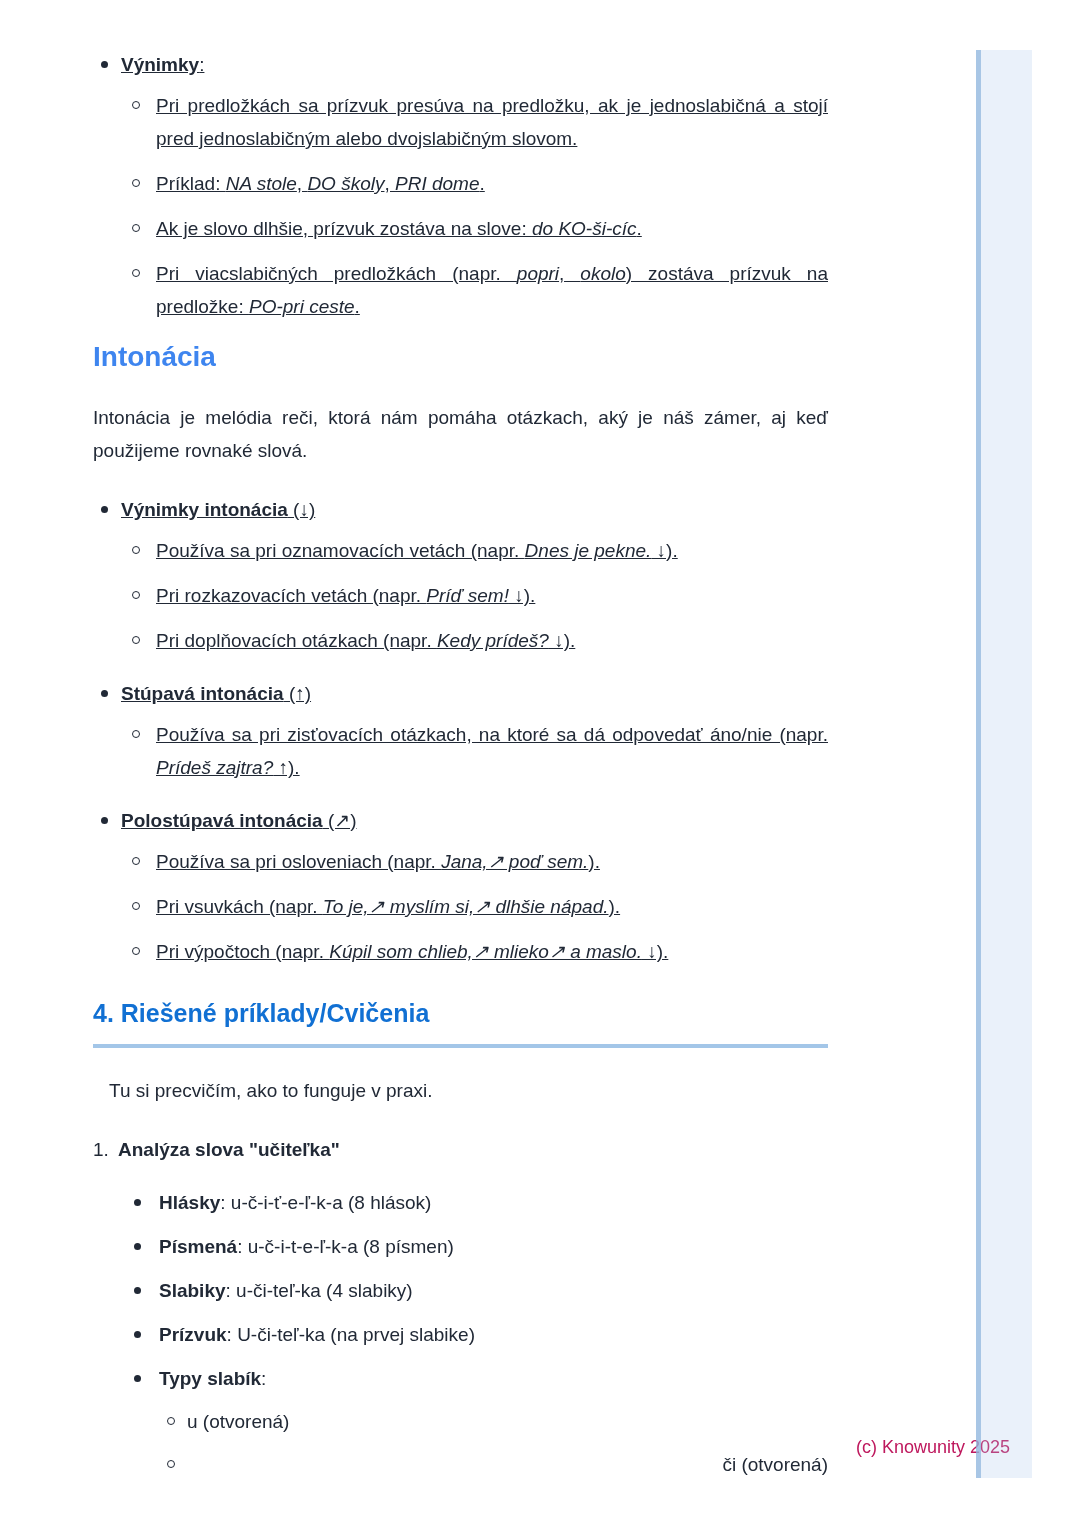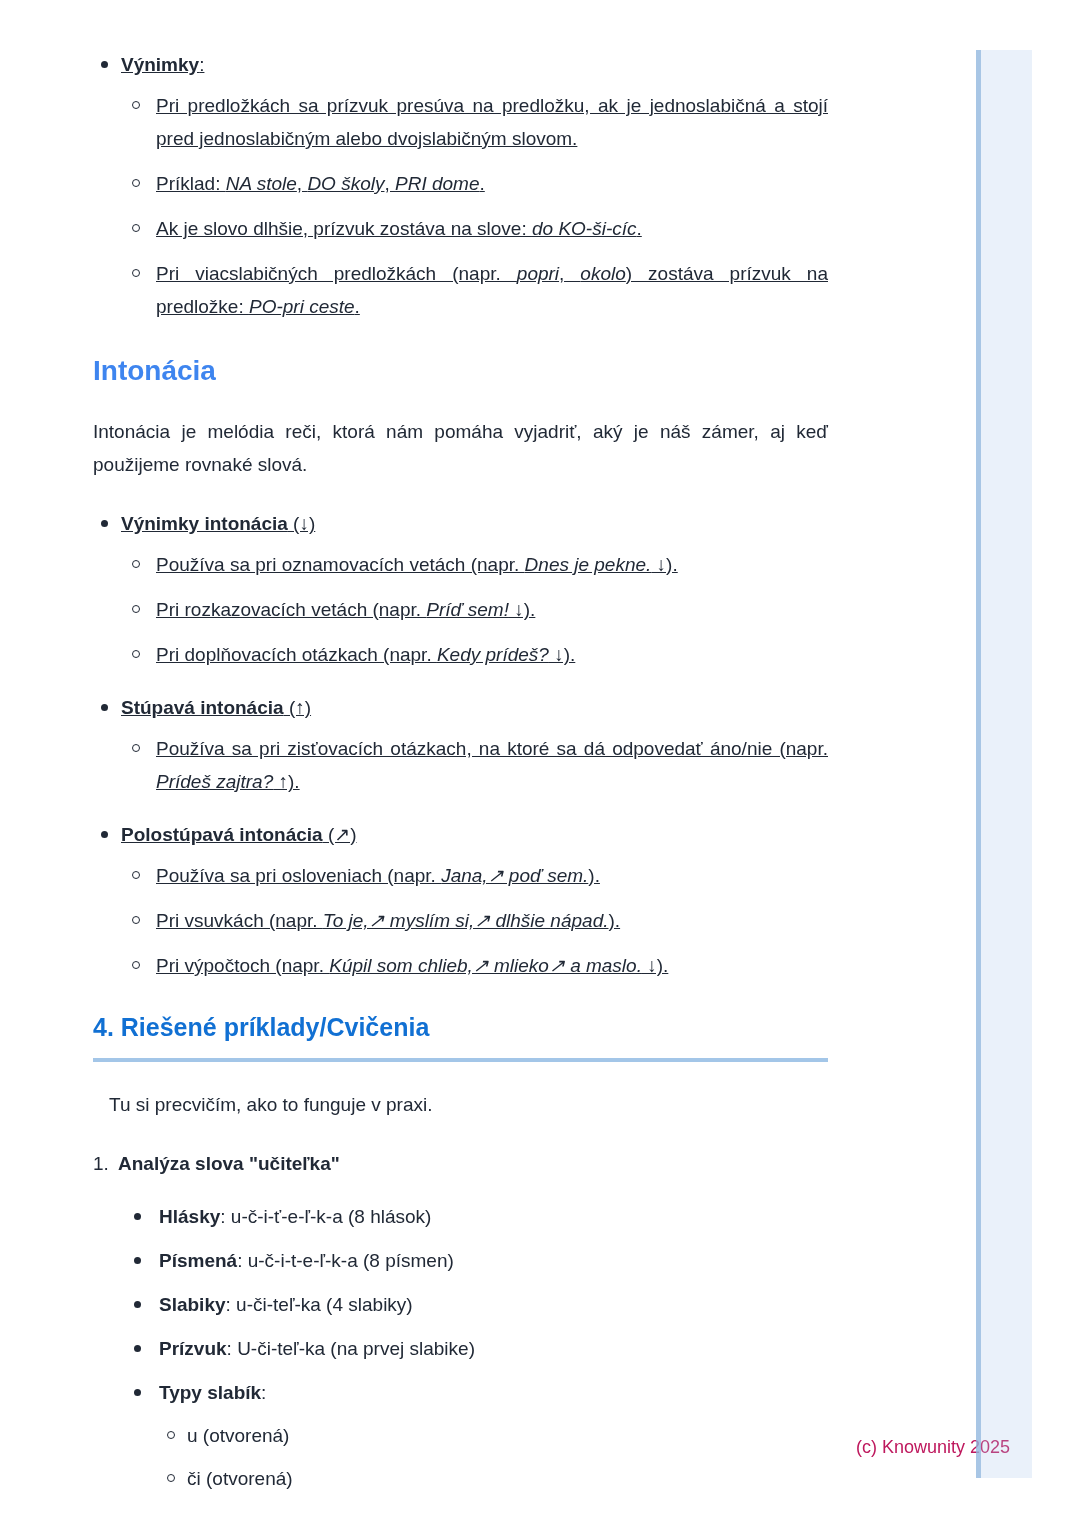--- a/index.html
+++ b/index.html
@@ -21,37 +21,37 @@
   .l2{margin-top:8px;}
   .l2 > li{position:relative;padding-left:35px;margin-bottom:12px;}
   .l2 > li:last-child{margin-bottom:0;}
   .l2 > li::before{content:"";position:absolute;left:11px;top:12px;
       width:6px;height:6px;border:1.8px solid #212936;border-radius:50%;background:transparent;}
 
   
   .groups > li{margin-bottom:20px;}
   .groups > li:last-child{margin-bottom:12px;}
 
-  h2{font-size:28px;line-height:36px;font-weight:700;color:#3e85ef;margin:30px 0 26px;}
+  h2{font-size:28px;line-height:36px;font-weight:700;color:#3e85ef;margin:16px 0 26px;}
   h1{font-size:25px;line-height:42px;font-weight:700;color:#1170d3;
      margin:24px 0 0;padding-bottom:10px;border-bottom:4px solid #a3c6e8;}
   .para{margin:0 0 26px;}
   .para-intro2{margin:26px 16px 26px;}
 
   
   .ol-ex > li{position:relative;padding-left:25px;}
   .ol-ex .num{position:absolute;left:0;top:0;}
   .olA{margin-top:20px;}
   .olA > li{position:relative;padding-left:41px;margin-bottom:11px;}
   .olA > li:last-child{margin-bottom:0;}
   .olA > li::before{content:"";position:absolute;left:16px;top:13px;
       width:7px;height:7px;border-radius:50%;background:#212936;}
   .olB{margin-top:10px;}
   .olB > li{position:relative;padding-left:28px;margin-bottom:10px;}
-  .olB > li:last-child{margin-bottom:0;}
+  .olB > li:last-child{margin-bottom:0;text-align:right;}
   .olB > li::before{content:"";position:absolute;left:8px;top:12px;
       width:6px;height:6px;border:1.8px solid #212936;border-radius:50%;background:transparent;}
 
   .footer{position:absolute;top:1438px;right:70px;font-size:18px;line-height:18px;
           color:#be185d;z-index:1;}
   .edge-strip{position:absolute;left:976px;top:50px;width:51px;height:1428px;
           background:rgba(170,200,235,0.25);border-left:5px solid rgba(140,180,220,0.7);
           z-index:2;pointer-events:none;}
 </style>
 </head>
@@ -66,21 +66,21 @@
         <ul class="l2">
           <li class="just"><span>Pri predložkách sa prízvuk presúva na predložku, ak je jednoslabičná a stojí pred jednoslabičným alebo dvojslabičným slovom.</span></li>
           <li class="just"><span>Príklad: </span><span class="i">NA stole</span><span>, </span><span class="i">DO školy</span><span>, </span><span class="i">PRI dome</span><span>.</span></li>
           <li class="just"><span>Ak je slovo dlhšie, prízvuk zostáva na slove: </span><span class="i">do KO-ši-cíc</span><span>.</span></li>
           <li class="just"><span>Pri viacslabičných predložkách (napr. </span><span class="i">popri</span><span>, </span><span class="i">okolo</span><span>) zostáva prízvuk na predložke: </span><span class="i">PO-pri ceste</span><span>.</span></li>
         </ul>
       </li>
     </ul>
 
     <h2>Intonácia</h2>
-    <p class="para just">Intonácia je melódia reči, ktorá nám pomáha vyjadriť, aký je náš zámer, aj keď použijeme rovnaké slová.</p>
+    <p class="para just">Intonácia je melódia reči, ktorá nám pomáha otázkach, aký je náš zámer, aj keď použijeme rovnaké slová.</p>
 
     <ul class="l1 groups">
       <li>
         <div class="just"><span class="b">Výnimky intonácia</span><span> (↓)</span></div>
         <ul class="l2">
           <li class="just"><span>Používa sa pri oznamovacích vetách (napr. </span><span class="i">Dnes je pekne.</span><span> ↓).</span></li>
           <li class="just"><span>Pri rozkazovacích vetách (napr. </span><span class="i">Príď sem!</span><span> ↓).</span></li>
           <li class="just"><span>Pri doplňovacích otázkach (napr. </span><span class="i">Kedy prídeš?</span><span> ↓).</span></li>
         </ul>
       </li>

